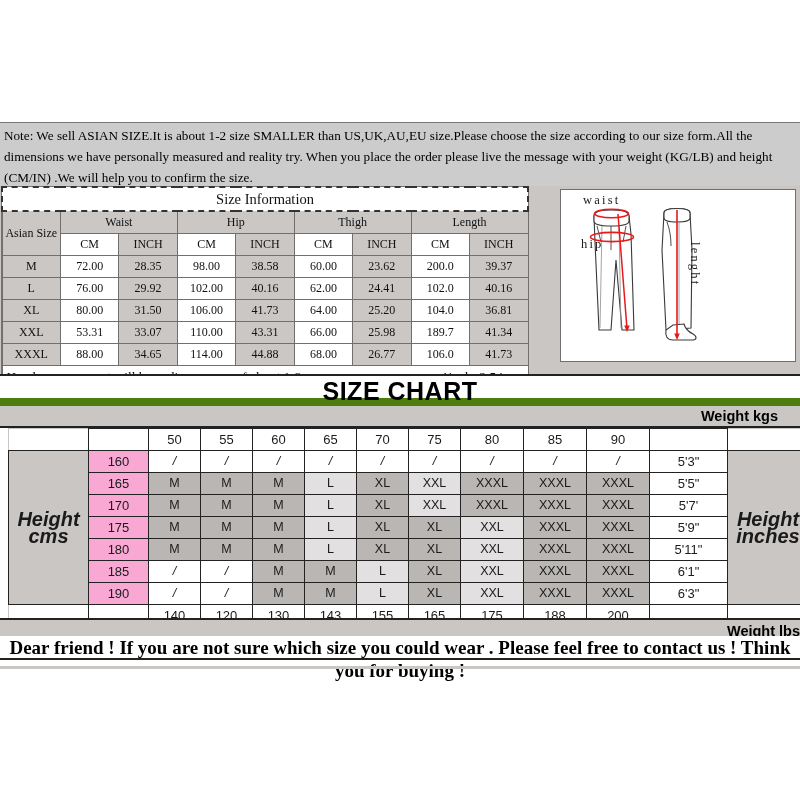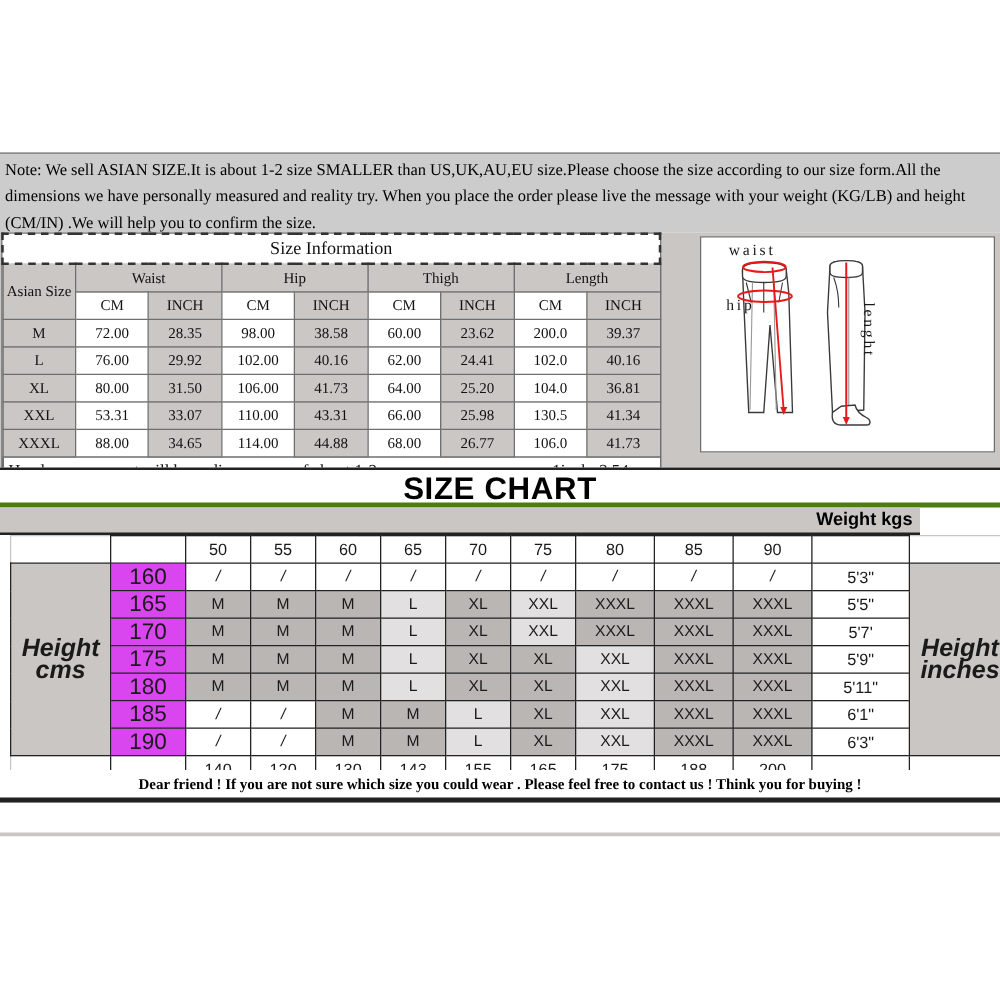--- a/index.html
+++ b/index.html
@@ -67,39 +67,39 @@
     border:1px solid #6f6f6f;
     box-sizing:border-box;
     overflow:hidden;
   }
   .diagram svg{display:block;}
 
   
   .bigtitle{
     position:absolute;left:0;top:374px;width:800px;height:32px;
     background:#ffffff;
-    border-top:2px solid #222;border-bottom:4px solid #4d7c0f;
+    border-top:2px solid #222;border-bottom:8px solid #4d7c0f;
     box-sizing:border-box;
     text-align:center;
     font-family:"Liberation Sans",sans-serif;
     font-weight:bold;
     font-size:25px;
     line-height:30px;
     letter-spacing:.5px;
   }
 
   
   .wkgs{
-    position:absolute;left:0;top:406px;width:736px;height:22px;
+    position:absolute;left:0;top:406px;width:800px;height:22px;
     background:#c9c6c4;
     border-bottom:2px solid #222;
     box-sizing:border-box;
     font-family:"Liberation Sans",sans-serif;
     font-weight:bold;font-size:14.5px;line-height:21px;
-    text-align:right;padding-right:6px;
+    text-align:right;padding-right:22px;
   }
 
   
   .matrixwrap{position:absolute;left:8px;top:428px;width:800px;height:190px;background:#c9c6c4;}
   table.mx{
     border-collapse:collapse;
     table-layout:fixed;
     width:800px;
     font-family:"Liberation Sans",sans-serif;
   }
@@ -116,44 +116,44 @@
   table.mx td.blank{background:#ffffff;border-left:none;}
   table.mx td.side{
     background:#c9c6c4;
     border:1px solid #222;
     font-weight:bold;
     font-size:20px;
     line-height:17px;
     font-style:italic;
   }
   table.mx td.hdr{background:#ffffff;font-size:13px;}
-  table.mx td.hcm{background:#d946ef;font-size:18px;}
+  table.mx td.hcm{background:#f9a8d4;font-size:13px;}
   table.mx td.na{background:#ffffff;font-style:italic;}
   table.mx td.s1{background:#b9b6b4;}   
   table.mx td.s2{background:#e2e0e0;}   
   table.mx td.hin{background:#ffffff;font-size:13px;}
 
   
   .wlbs{
     position:absolute;left:0;top:618px;width:800px;height:24px;
     background:#c9c6c4;
     border-top:2px solid #222;border-bottom:2px solid #222;
     box-sizing:border-box;
     font-family:"Liberation Sans",sans-serif;
     font-weight:bold;font-size:14.5px;line-height:22px;
     text-align:right;padding-left:4px;
   }
   .dear{
-    position:absolute;left:0;top:616px;width:800px;height:24px;
+    position:absolute;left:0;top:636px;width:800px;height:24px;
     background:#ffffff;
     border-bottom:2px solid #222;
     box-sizing:border-box;
     text-align:center;
     font-family:"Liberation Serif",serif;
-    font-weight:bold;font-size:12px;line-height:23px;
+    font-weight:bold;font-size:19px;line-height:23px;
   }
   .botline{position:absolute;left:0;top:666px;width:800px;height:3px;background:#c9c6c4;}
 </style>
 </head>
 <body>
 
 <div class="tblnote">Note: We sell ASIAN SIZE.It is about 1-2 size SMALLER than US,UK,AU,EU size.Please choose the size according to our size form.All  the dimensions we have personally measured and reality try. When you place the order please live the message with your weight (KG/LB) and height (CM/IN) .We will help you to confirm the size.</div>
 
 <div class="upper">
 
@@ -213,21 +213,21 @@
           <td class="">36.81</td>
         </tr>
         <tr>
           <td>XXL</td>
           <td class="white">53.31</td>
           <td class="">33.07</td>
           <td class="white">110.00</td>
           <td class="">43.31</td>
           <td class="white">66.00</td>
           <td class="">25.98</td>
-          <td class="white">130.5</td>
+          <td class="white">189.7</td>
           <td class="">41.34</td>
         </tr>
         <tr>
           <td>XXXL</td>
           <td class="white">88.00</td>
           <td class="">34.65</td>
           <td class="white">114.00</td>
           <td class="">44.88</td>
           <td class="white">68.00</td>
           <td class="">26.77</td>

